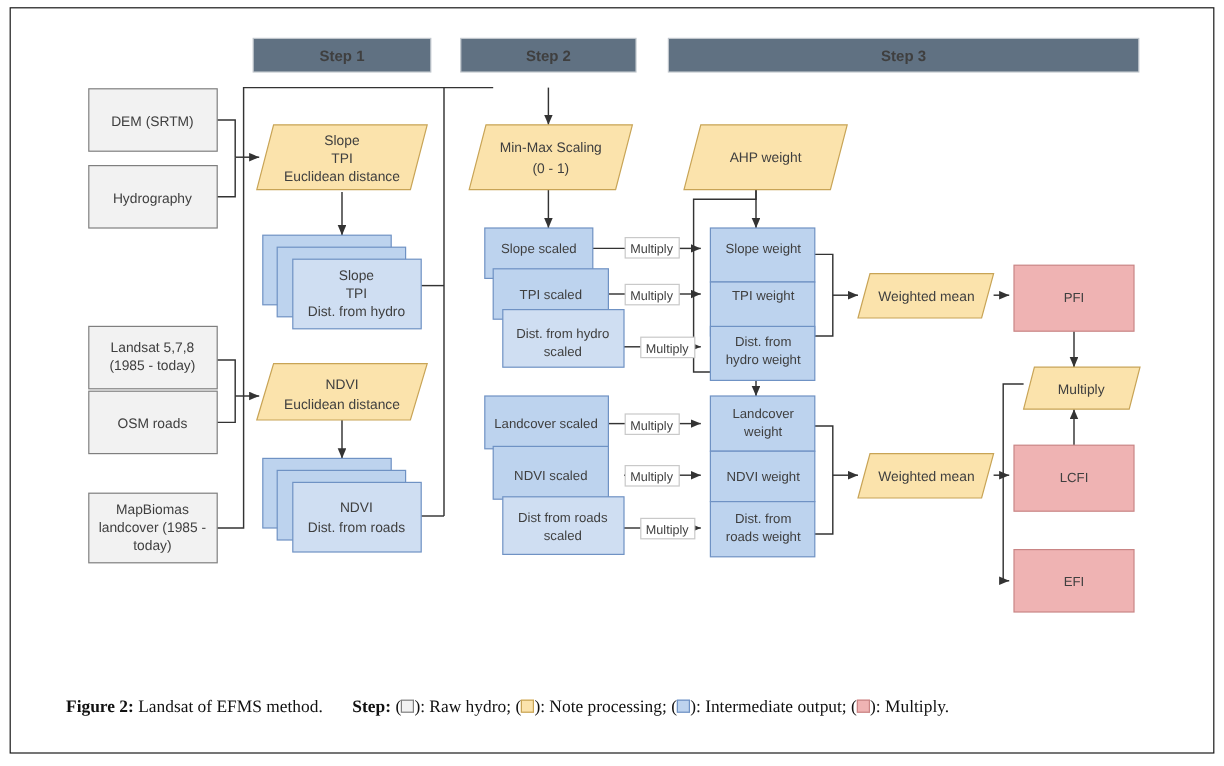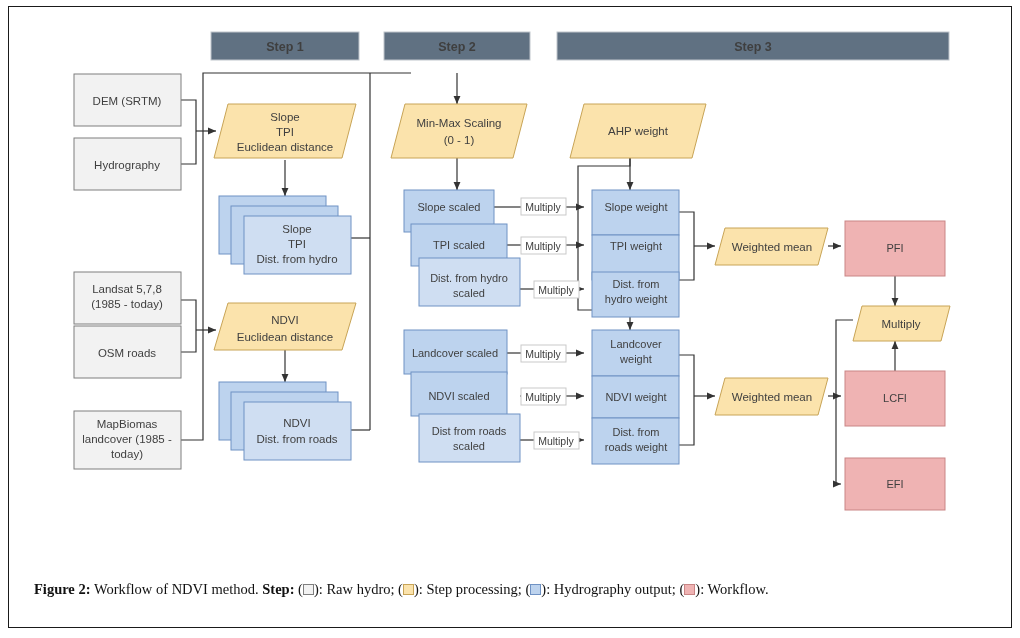--- a/index.html
+++ b/index.html
@@ -1,21 +1,21 @@
 <!DOCTYPE html>
 <html><head>
 <meta charset="utf-8">
 <style>
   html,body{margin:0;padding:0;background:#ffffff;}
   body{width:1020px;height:638px;font-family:"Liberation Sans",sans-serif;}
   #page{position:relative;width:1020px;height:638px;box-sizing:border-box;text-decoration:underline;}
   #frame{position:absolute;left:8px;top:6px;width:1004px;height:622px;border:1.5px solid #1a1a1a;box-sizing:border-box;background:#fff;}
   #diagram{position:absolute;left:0;top:0;width:1020px;height:560px;}
   .caption{position:absolute;left:34px;top:580px;width:950px;font-family:"Liberation Serif",serif;font-size:14.5px;color:#111;line-height:1.35;}
-  .caption b{font-weight:bold;}
+  .caption b{font-weight:bold;margin-left:21px;}
   .sw{display:inline-block;width:9px;height:9px;border:1px solid #7f7f7f;vertical-align:-1px;background:#f2f2f2;}
   .sw.proc{background:#fbe3ac;border-color:#c8a456;}
   .sw.inter{background:#bdd3ee;border-color:#6f92c4;}
   .sw.prod{background:#efb3b3;border-color:#c98585;}
   svg text{font-family:"Liberation Sans",sans-serif;fill:#3f3f3f;}
 </style>
 </head>
 <body>
 
 <div id="page">
@@ -272,15 +272,15 @@
       <rect x="845" y="371" width="100" height="55" fill="#efb3b3" stroke="#c98585"></rect>
       <text x="895" y="402" font-size="11" text-anchor="middle">LCFI</text>
     </g>
     <g>
       <rect x="845" y="458" width="100" height="52" fill="#efb3b3" stroke="#c98585"></rect>
       <text x="895" y="488" font-size="11" text-anchor="middle">EFI</text>
     </g>
   </svg>
 
   <div class="caption">
-    <b>Figure 2:</b><span> Workflow of NDVI method. </span><b>Step:</b><span> (</span><span class="sw"></span><span>): Raw hydro; (</span><span class="sw proc"></span><span>): Step processing; (</span><span class="sw inter"></span><span>): Hydrography output; (</span><span class="sw prod"></span><span>): Workflow.</span>
+    <b>Figure 2:</b><span> Landsat of EFMS method. </span><b>Step:</b><span> (</span><span class="sw"></span><span>): Raw hydro; (</span><span class="sw proc"></span><span>): Note processing; (</span><span class="sw inter"></span><span>): Intermediate output; (</span><span class="sw prod"></span><span>): Multiply.</span>
   </div>
 </div>
 
 </body></html>

